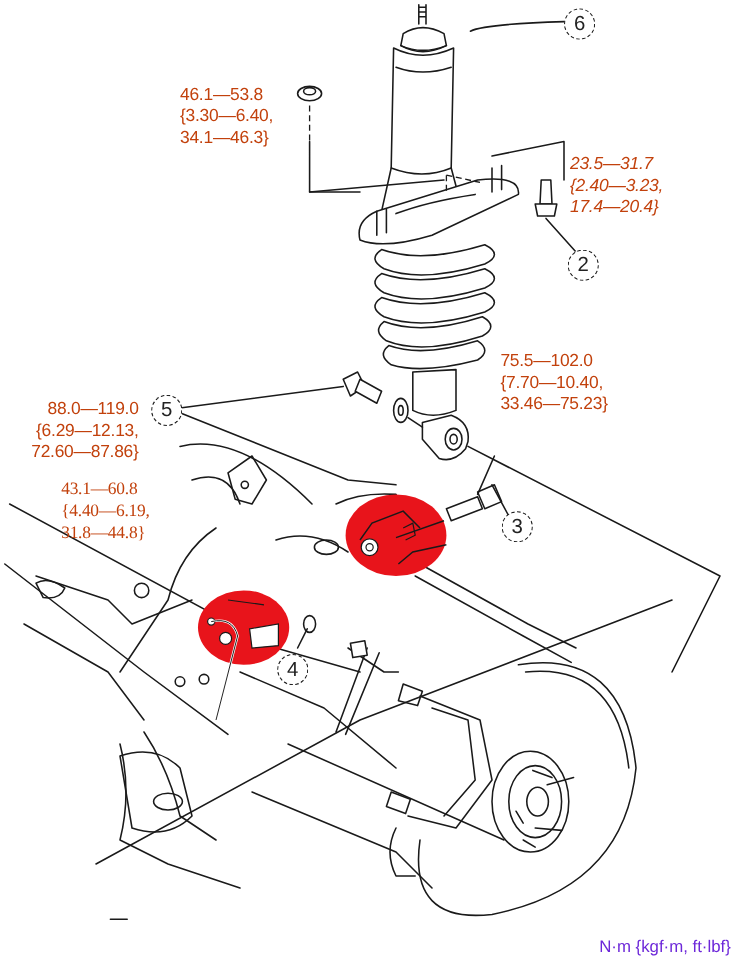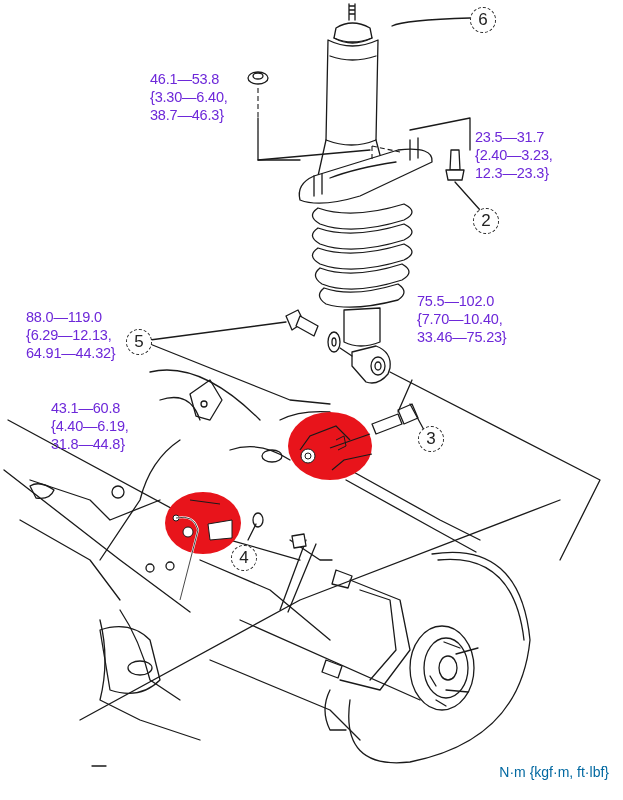--- a/index.html
+++ b/index.html
@@ -1,25 +1,25 @@
 <!DOCTYPE html>
 <html><head>
 <meta charset="utf-8">
 <style>
   html, body { margin: 0; padding: 0; background: #ffffff; }
   body { width: 623px; height: 800px; position: relative; overflow: hidden;
          font-family: "Liberation Sans", sans-serif; color: #1a1a1a; }
   #diagram { position: absolute; left: 0; top: 0; width: 623px; height: 800px; }
   .spec { position: absolute; font-family: "Liberation Sans", sans-serif;
-          font-size: 14.5px; line-height: 18px; color: #6d28d9; white-space: nowrap; letter-spacing: -0.2px; }
+          font-size: 14.5px; line-height: 18px; color: #c2410c; white-space: nowrap; letter-spacing: -0.2px; }
   .spec div { margin: 0; }
   .callout { position: absolute; width: 24px; height: 24px; border-radius: 50%;
              border: 1.2px dashed #222; background: #fff; text-align: center; line-height: 24px;
              font-family: "Liberation Sans", sans-serif; font-size: 17px; color: #222; }
-  .units { position: absolute; right: 14px; bottom: 20px; font-size: 14px; color: #0369a1; }
+  .units { position: absolute; right: 14px; bottom: 4px; font-size: 14px; color: #6d28d9; }
   .ln { fill: none; stroke: #1a1a1a; stroke-width: 1.3; stroke-linecap: round; stroke-linejoin: round; }
   .dash { fill: none; stroke: #1a1a1a; stroke-width: 1.1; stroke-dasharray: 5 3; }
   .wf { fill: #fff; stroke: #1a1a1a; stroke-width: 1.3; stroke-linejoin: round; }
 </style>
 </head>
 <body>
 
 <div id="diagram">
 <svg width="623" height="800" viewBox="0 0 623 800">
 
@@ -170,41 +170,41 @@
 <div class="callout" style="left:470px; top:7px;">6</div>
 <div class="callout" style="left:473px; top:208px;">2</div>
 <div class="callout" style="left:126px; top:329px;">5</div>
 <div class="callout" style="left:418px; top:426px;">3</div>
 <div class="callout" style="left:231px; top:545px;">4</div>
 
 
 <div class="spec" style="left:150px; top:70px;">
   <div>46.1—53.8</div>
   <div>{3.30—6.40,</div>
-  <div>38.7—46.3}</div>
-</div>
-
-<div class="spec" style="left:475px; top:128px;">
+  <div>34.1—46.3}</div>
+</div>
+
+<div class="spec" style="left:475px; top:128px;font-style:italic;">
   <div>23.5—31.7</div>
   <div>{2.40—3.23,</div>
-  <div>12.3—23.3}</div>
-</div>
-
-<div class="spec" style="left:26px; top:308px;">
+  <div>17.4—20.4}</div>
+</div>
+
+<div class="spec" style="left:26px; top:332px;text-align:right;">
   <div>88.0—119.0</div>
   <div>{6.29—12.13,</div>
-  <div>64.91—44.32}</div>
+  <div>72.60—87.86}</div>
 </div>
 
 <div class="spec" style="left:417px; top:292px;">
   <div>75.5—102.0</div>
   <div>{7.70—10.40,</div>
   <div>33.46—75.23}</div>
 </div>
 
-<div class="spec" style="left:51px; top:399px;">
+<div class="spec" style="left:51px; top:399px;font-family:Liberation Serif, serif;">
   <div>43.1—60.8</div>
   <div>{4.40—6.19,</div>
   <div>31.8—44.8}</div>
 </div>
 
 <div class="units">N·m {kgf·m, ft·lbf}</div>
 </div>
 
 </body></html>

